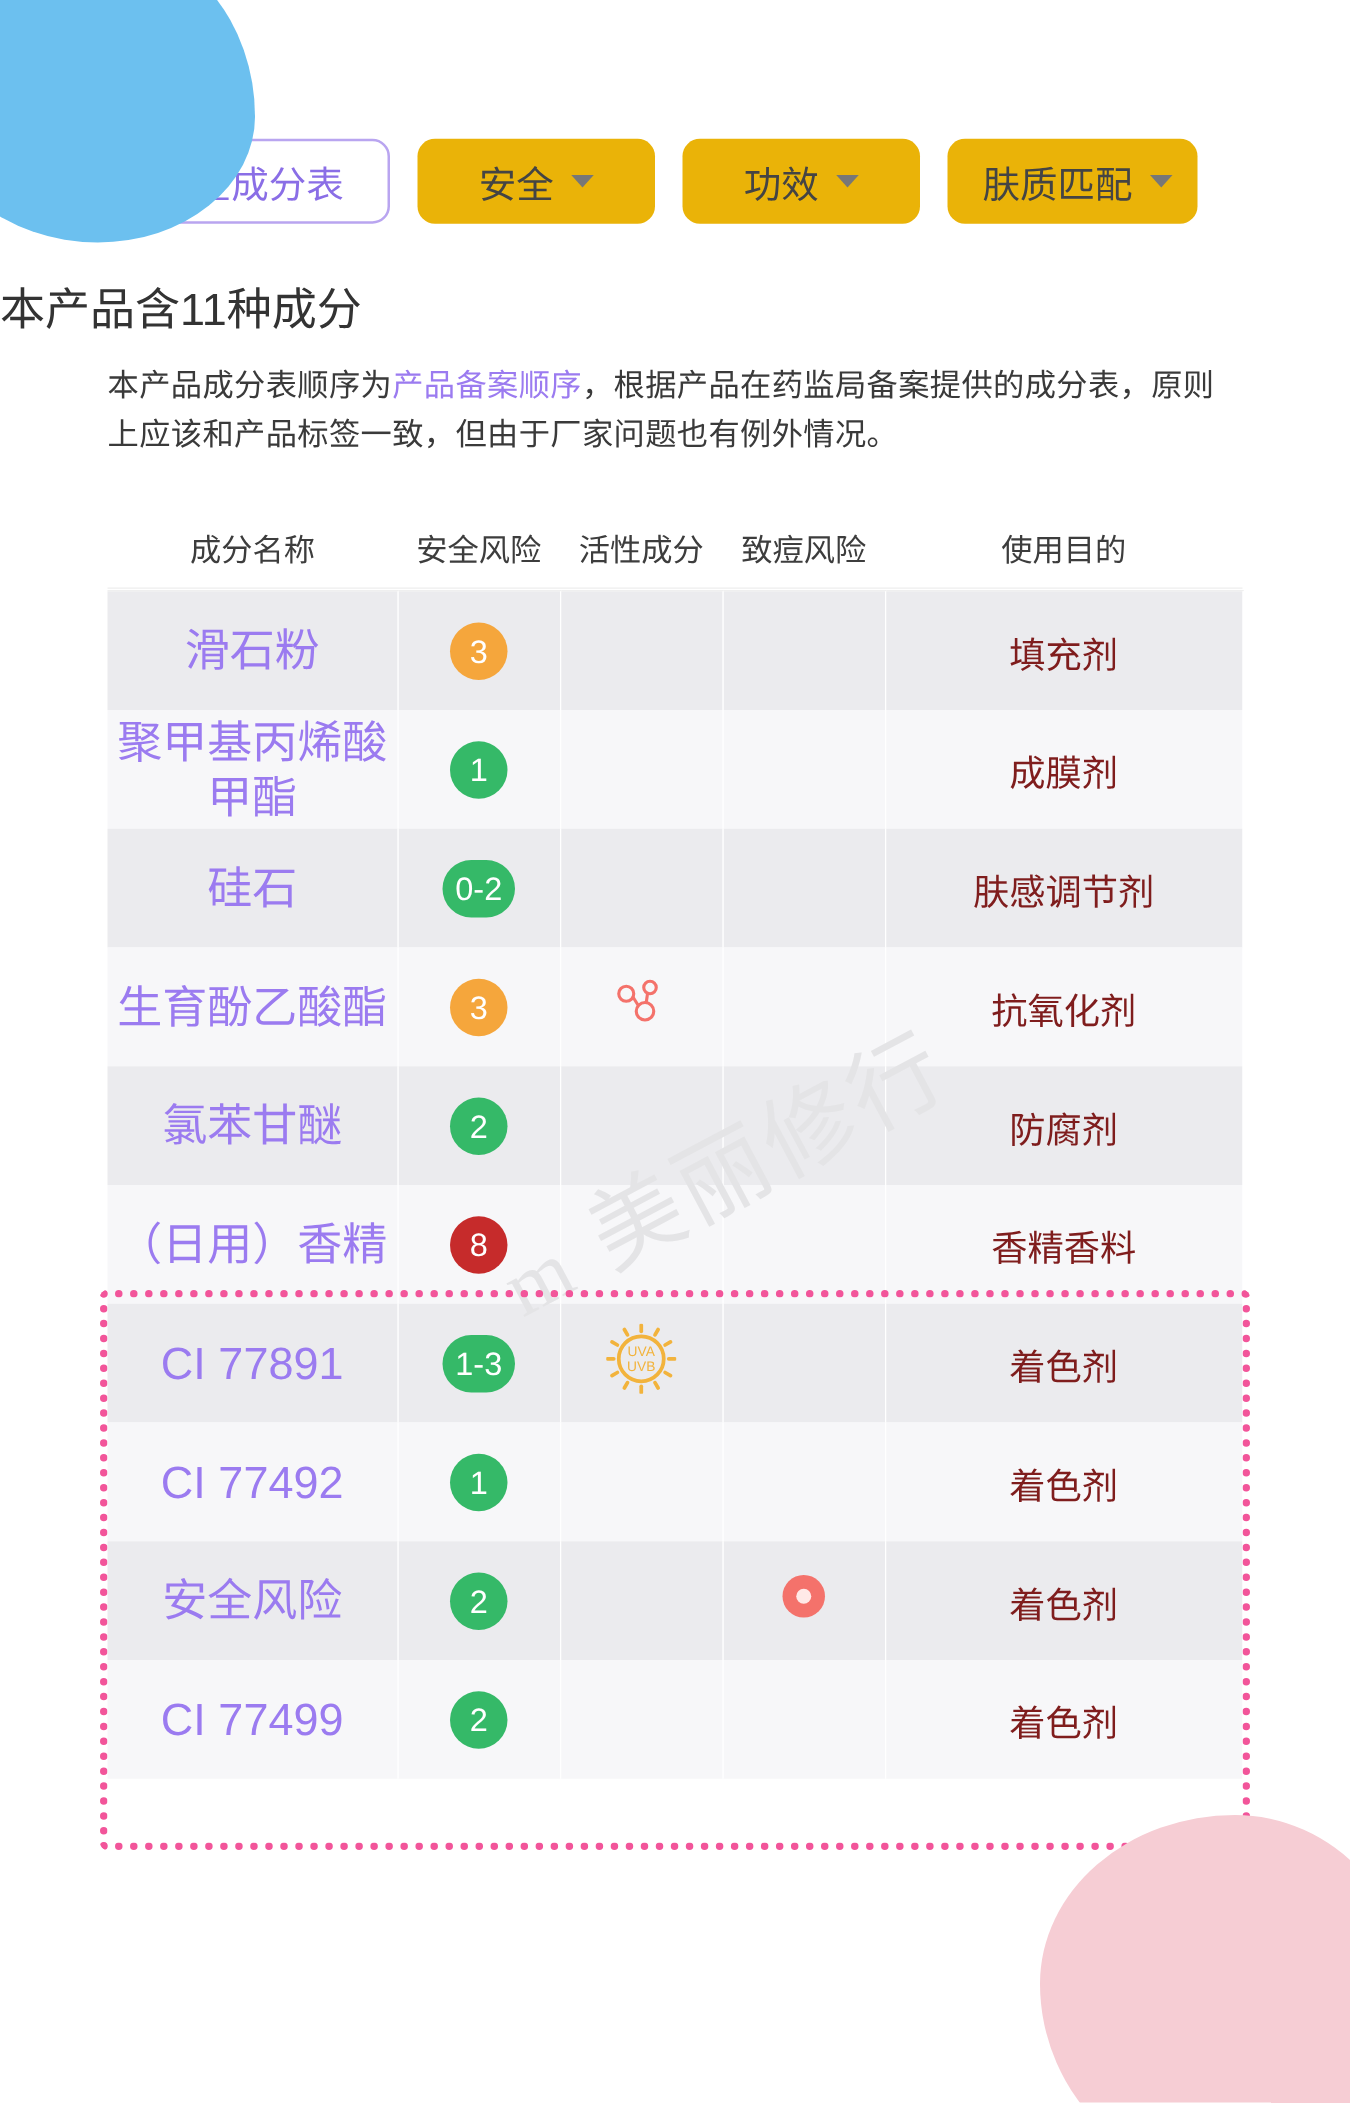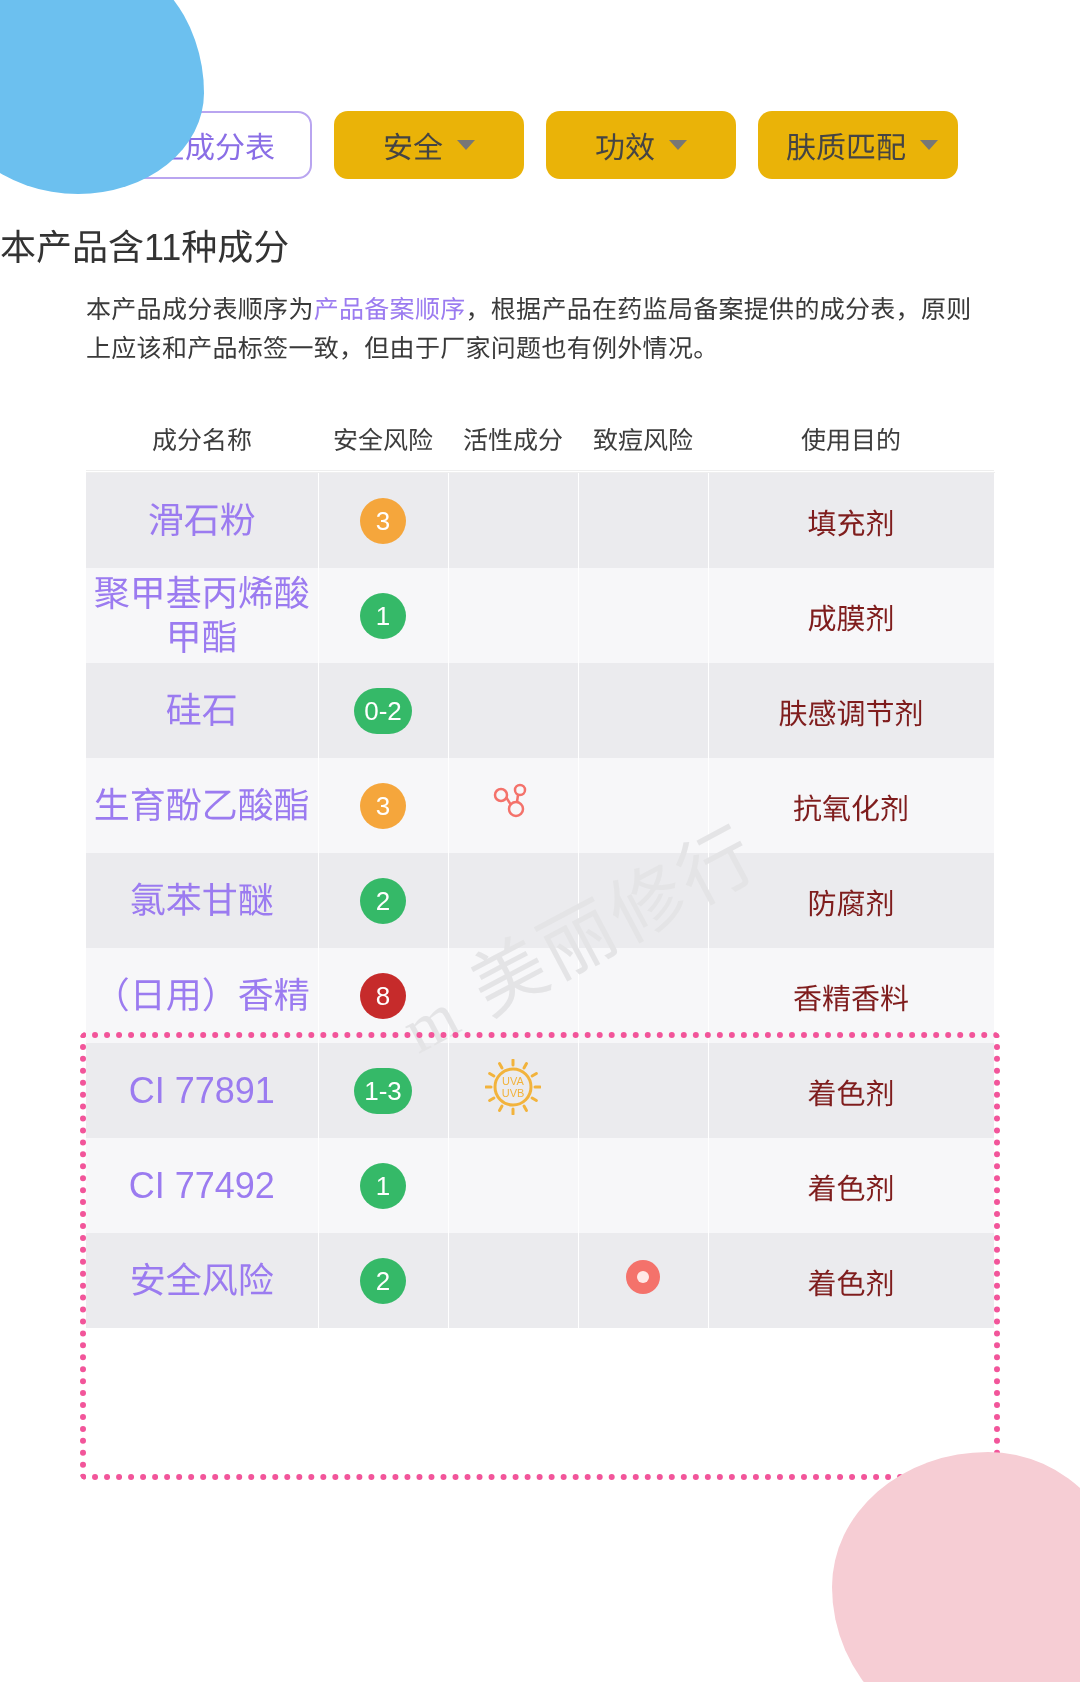--- a/index.html
+++ b/index.html
@@ -371,20 +371,27 @@
           <td></td>
           <td class="use">着色剂</td>
         </tr>
         <tr>
           <td class="name">安全风险</td>
           <td><span class="badge b-green">2</span></td>
           <td></td>
           <td><span class="acne-dot"></span></td>
           <td class="use">着色剂</td>
         </tr>
+        <tr>
+          <td class="name">CI 77499</td>
+          <td><span class="badge b-green">2</span></td>
+          <td></td>
+          <td></td>
+          <td class="use">着色剂</td>
+        </tr>
       </tbody>
   </table>
 
   <div class="watermark">
     <span class="wm-m">m</span>
     <span>美丽修行</span>
   </div>
 
   <div class="dash-box"></div>
 </div>

